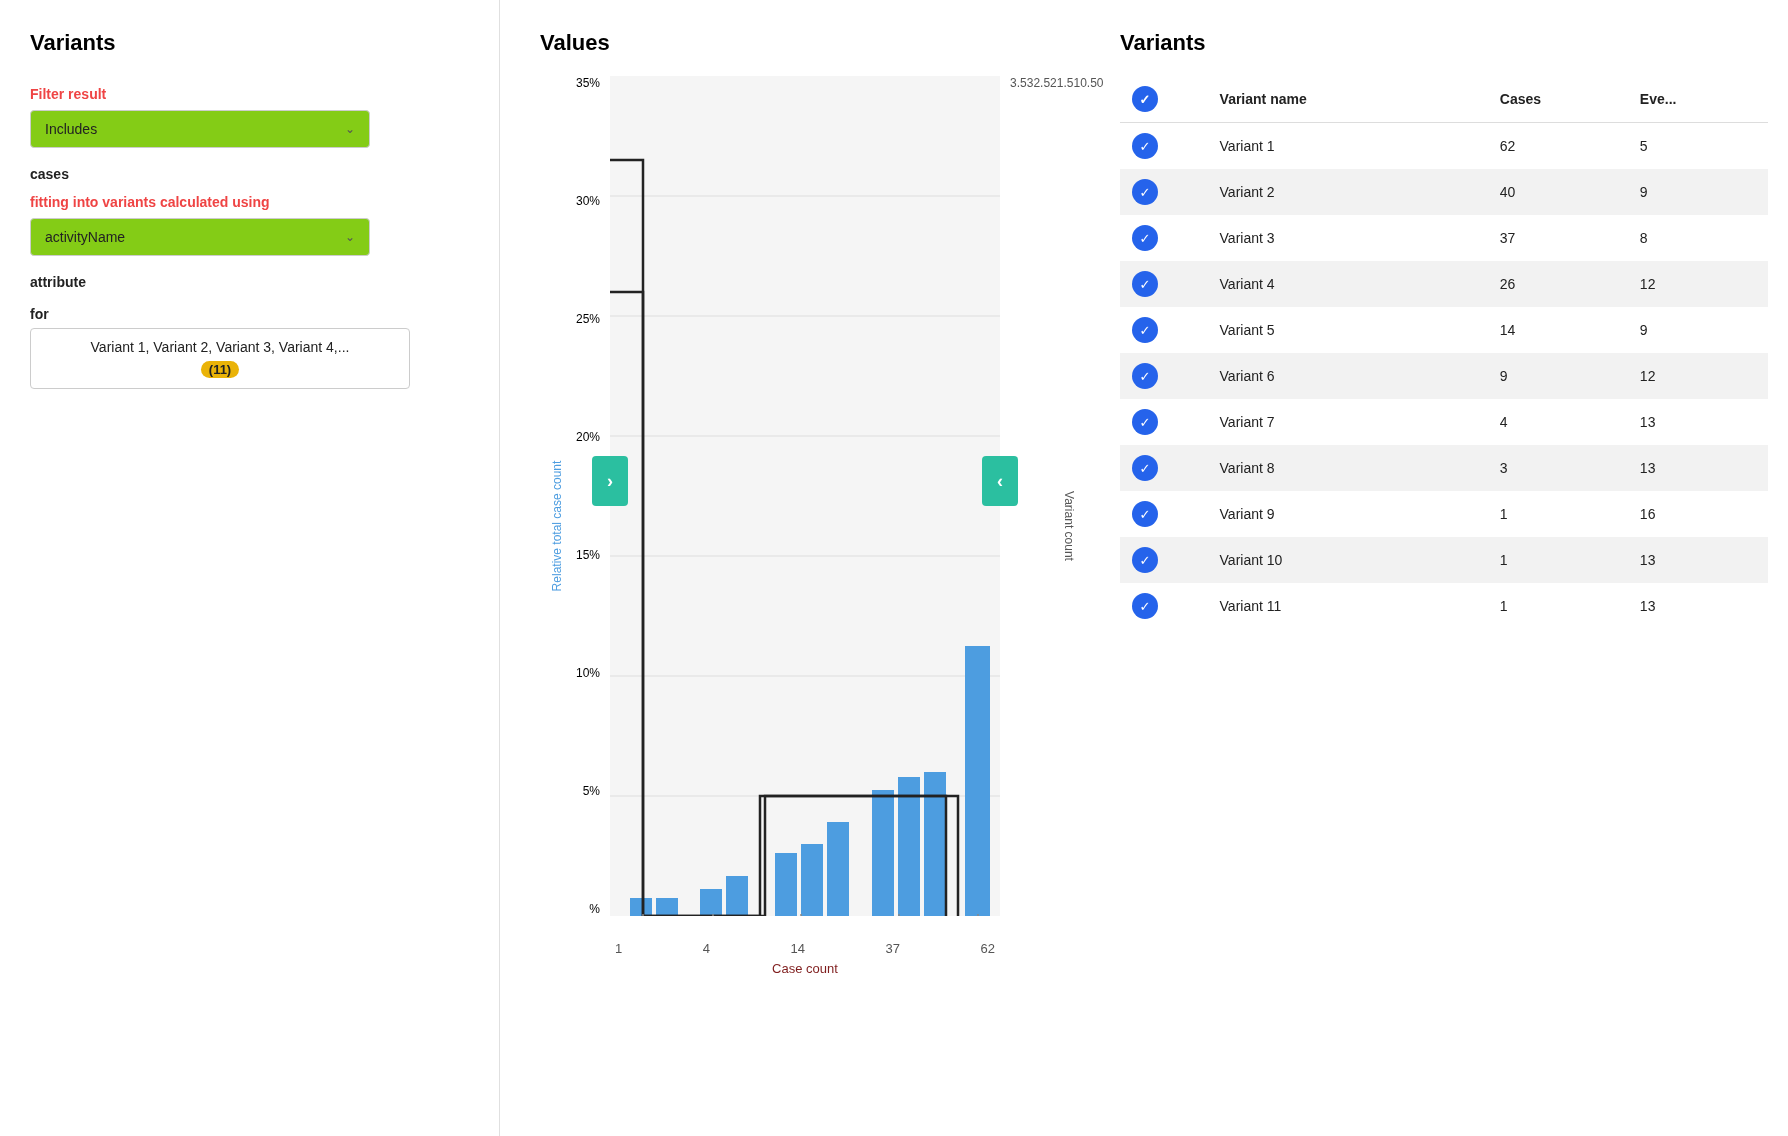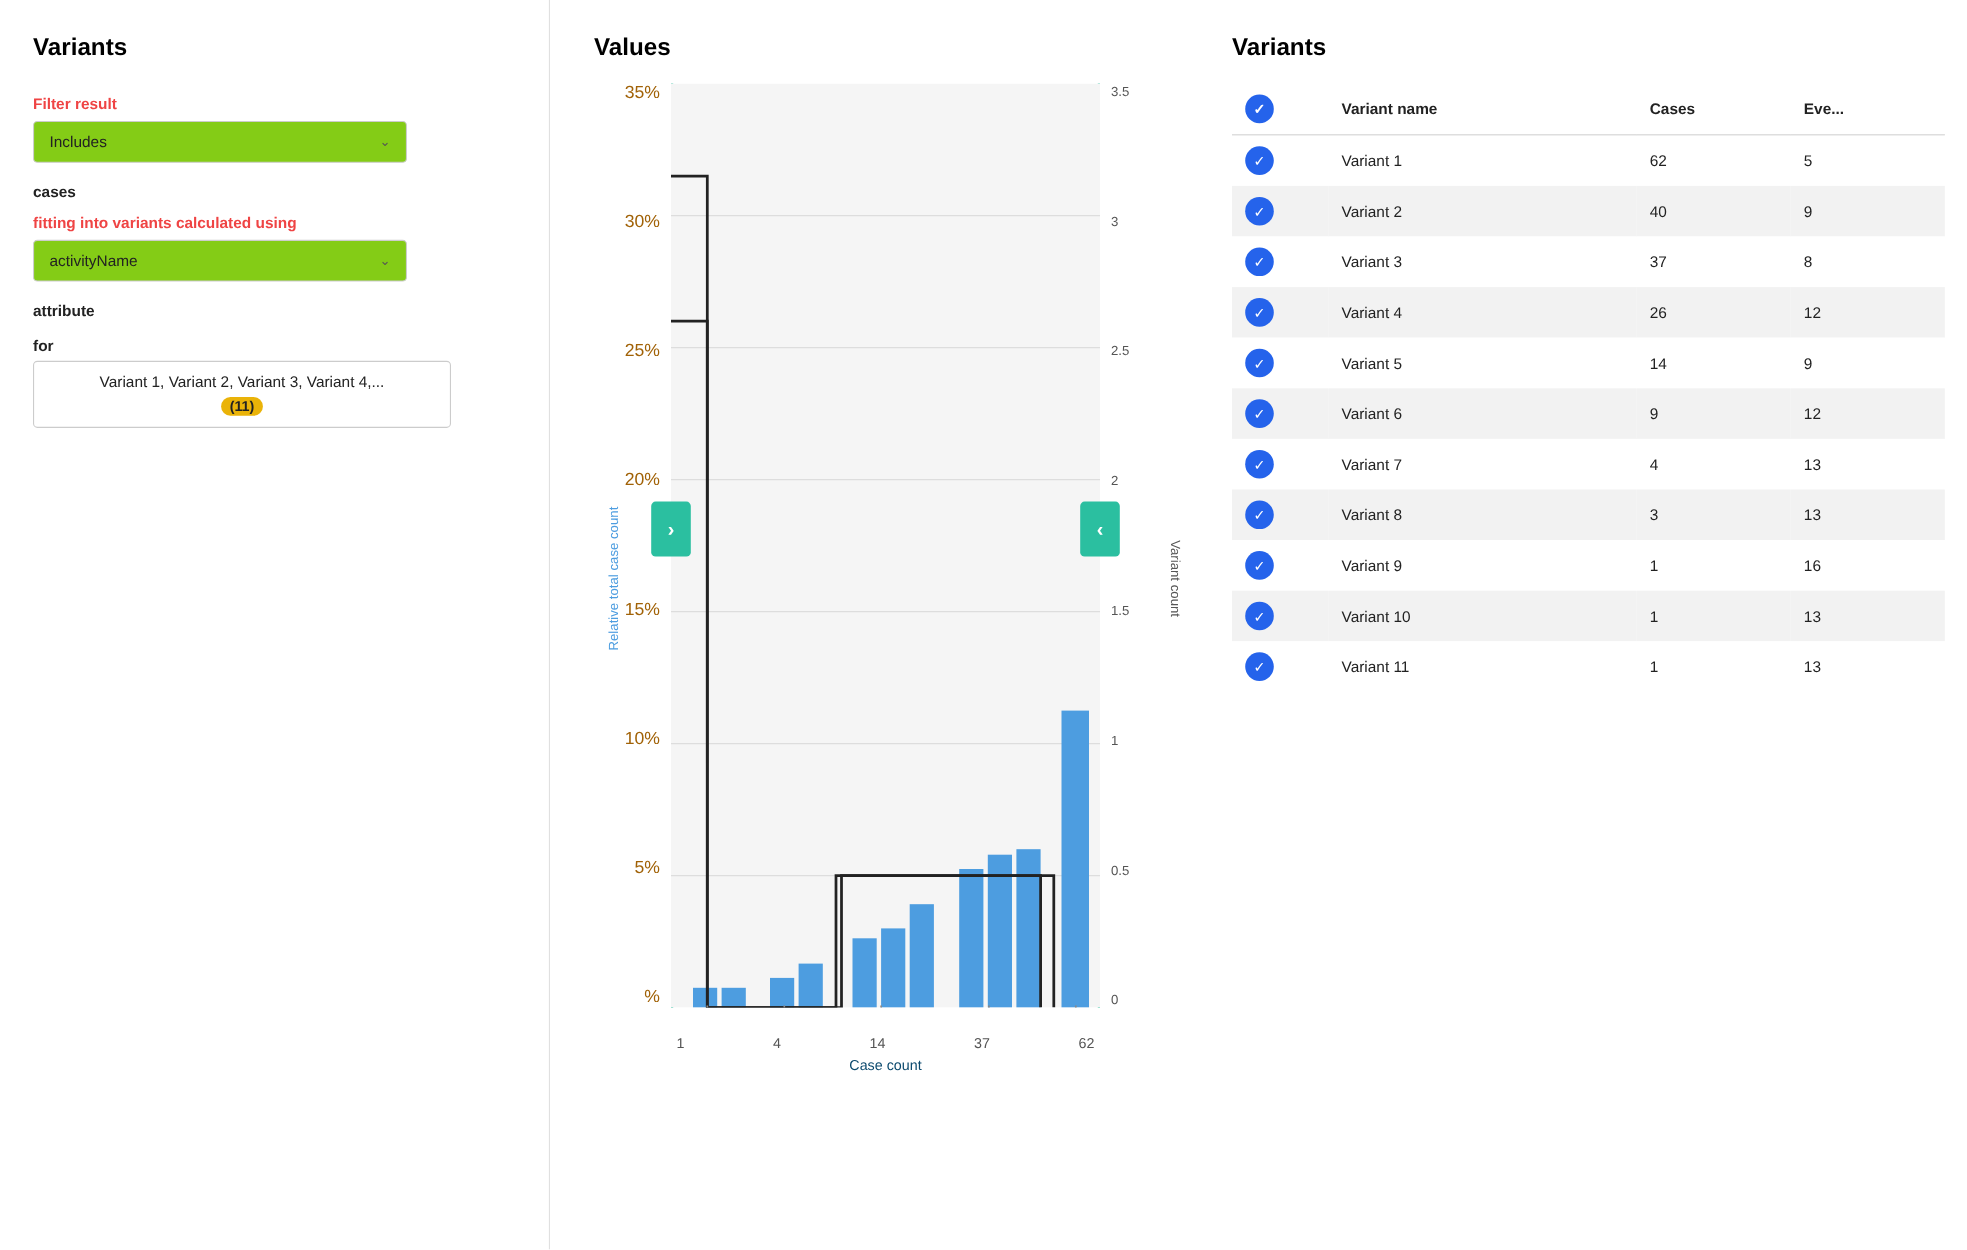--- a/index.html
+++ b/index.html
@@ -98,31 +98,31 @@
       top: 0;
       bottom: 60px;
       width: 68px;
       display: flex;
       flex-direction: column;
       justify-content: space-between;
       align-items: flex-end;
       padding-right: 8px;
     }
     .y-axis-left span {
-      font-size: 16px;
-      color: #a16207;
+      font-size: 12px;
+      color: #000000;
     }
     .y-axis-right {
       position: absolute;
       right: 0;
       top: 0;
       bottom: 60px;
       width: 58px;
       display: flex;
-      flex-direction: column;
+      flex-direction: row;
       justify-content: space-between;
       align-items: flex-start;
       padding-left: 8px;
     }
     .y-axis-right span {
       font-size: 12px;
       color: #555;
     }
     .bars-svg {
       position: absolute;
@@ -322,21 +322,21 @@
     </svg>
 
     <div style="position:absolute;bottom:20px;left:70px;right:60px;display:flex;justify-content:space-between;padding:0 5px;">
       <span style="font-size:13px;color:#555;">1</span>
       <span style="font-size:13px;color:#555;">4</span>
       <span style="font-size:13px;color:#555;">14</span>
       <span style="font-size:13px;color:#555;">37</span>
       <span style="font-size:13px;color:#555;">62</span>
     </div>
 
-    <div style="position:absolute;bottom:0;left:70px;right:60px;text-align:center;font-size:13px;color:#0c4a6e;">Case count</div>
+    <div style="position:absolute;bottom:0;left:70px;right:60px;text-align:center;font-size:13px;color:#7f1d1d;">Case count</div>
 
     <div style="position:absolute;left:-48px;top:50%;transform:translateY(-50%) rotate(-90deg);font-size:12px;color:#4d9de0;white-space:nowrap;transform-origin:center;">Relative total case count</div>
 
     <div style="position:absolute;right:-44px;top:50%;transform:translateY(-50%) rotate(90deg);font-size:12px;color:#555;white-space:nowrap;transform-origin:center;">Variant count</div>
   </div>
 </div>
 
 <div class="right-panel">
   <div class="right-title">Variants</div>
 

